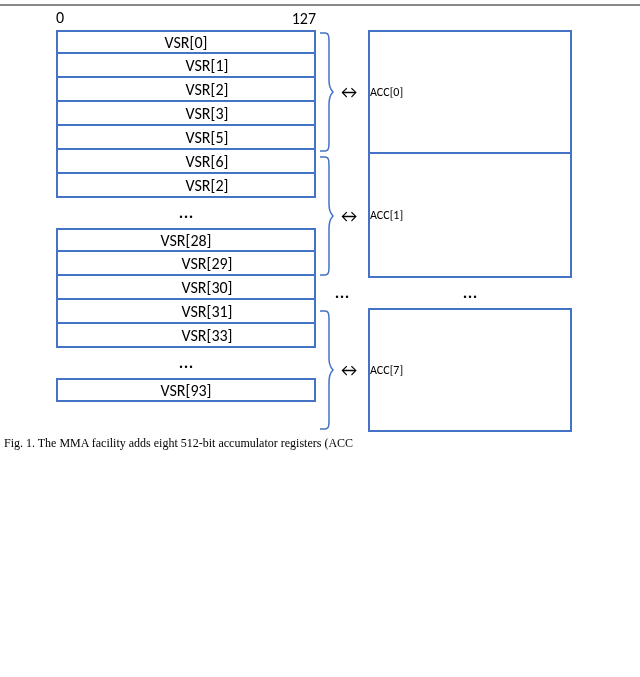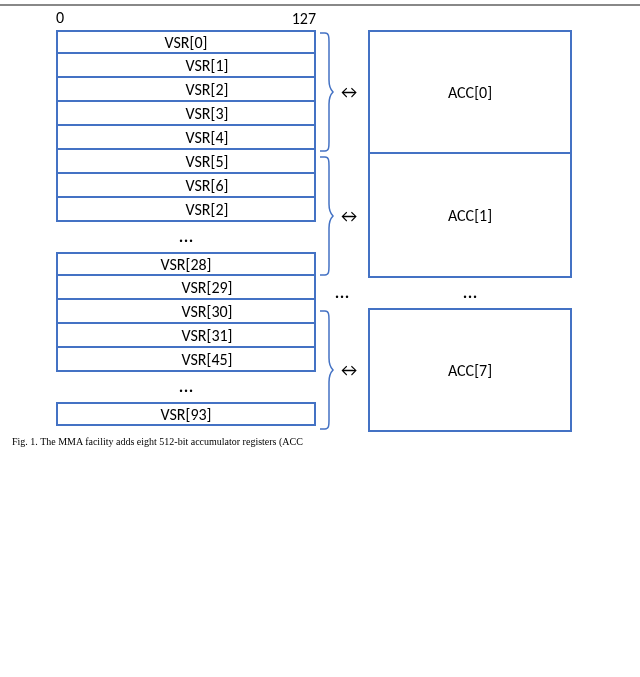--- a/index.html
+++ b/index.html
@@ -100,30 +100,29 @@
     width: 204px;
     display: flex;
     flex-direction: column;
   }
   .acc {
     height: 124px; 
     border: 2px solid #4472c4;
     box-sizing: border-box;
     display: flex;
     align-items: center;
-    justify-content: center;
-    font-size: 16px;
+    font-size: 12px;
   }
   .acc + .acc.adj {
     border-top: none;
   }
   .caption {
     font-family: "Times New Roman", Times, serif;
-    font-size: 10px;
-    padding-left: 12px;
+    font-size: 12px;
+    padding-left: 4px;
     padding-top: 4px;
     white-space: nowrap;
     overflow: hidden;
   }
 </style>
 </head>
 <body>
 
 <div class="page">
   <div class="top-border"></div>
@@ -144,23 +143,20 @@
         <div class="register grp-adj">
             <span>VSR[1]</span>
           </div>
         <div class="register grp-adj">
             <span>VSR[2]</span>
           </div>
         <div class="register grp-adj">
             <span>VSR[3]</span>
           </div>
         <div class="register grp-adj">
-            <span>VSR[4]</span>
-          </div>
-        <div class="register grp-adj">
             <span>VSR[5]</span>
           </div>
         <div class="register grp-adj">
             <span>VSR[6]</span>
           </div>
         <div class="register grp-adj">
             <span>VSR[2]</span>
           </div>
 
         <div class="ellipsis">...</div>
@@ -171,21 +167,21 @@
         <div class="register grp-adj">
             <span>VSR[29]</span>
           </div>
         <div class="register grp-adj">
             <span>VSR[30]</span>
           </div>
         <div class="register grp-adj">
             <span>VSR[31]</span>
           </div>
         <div class="register grp-adj">
-            <span>VSR[45]</span>
+            <span>VSR[33]</span>
           </div>
 
         <div class="ellipsis">...</div>
 
         <div class="register">
             <span>VSR[93]</span>
           </div>
       </div>
 
       <div class="middle-col">

